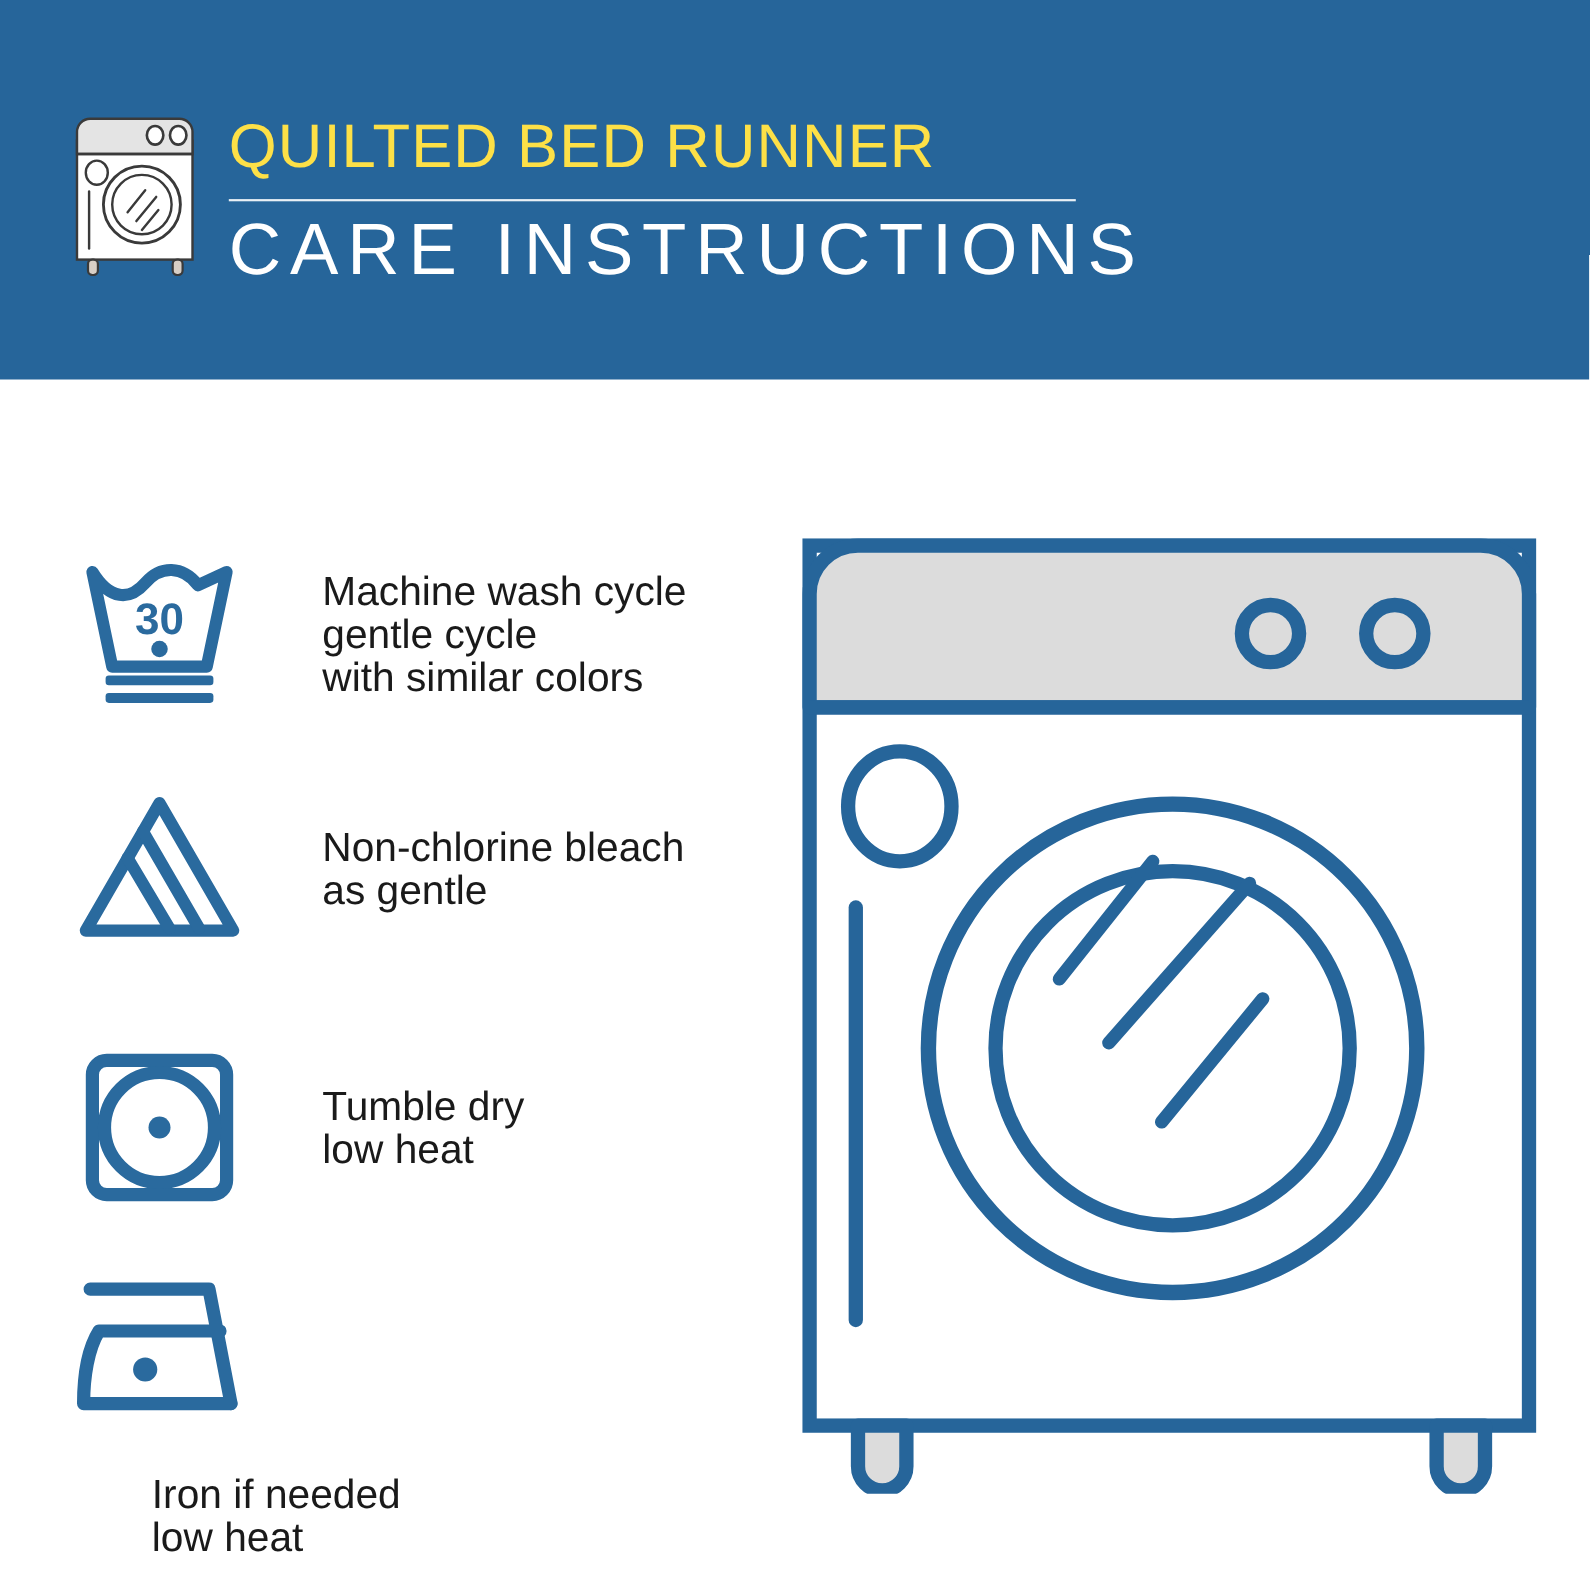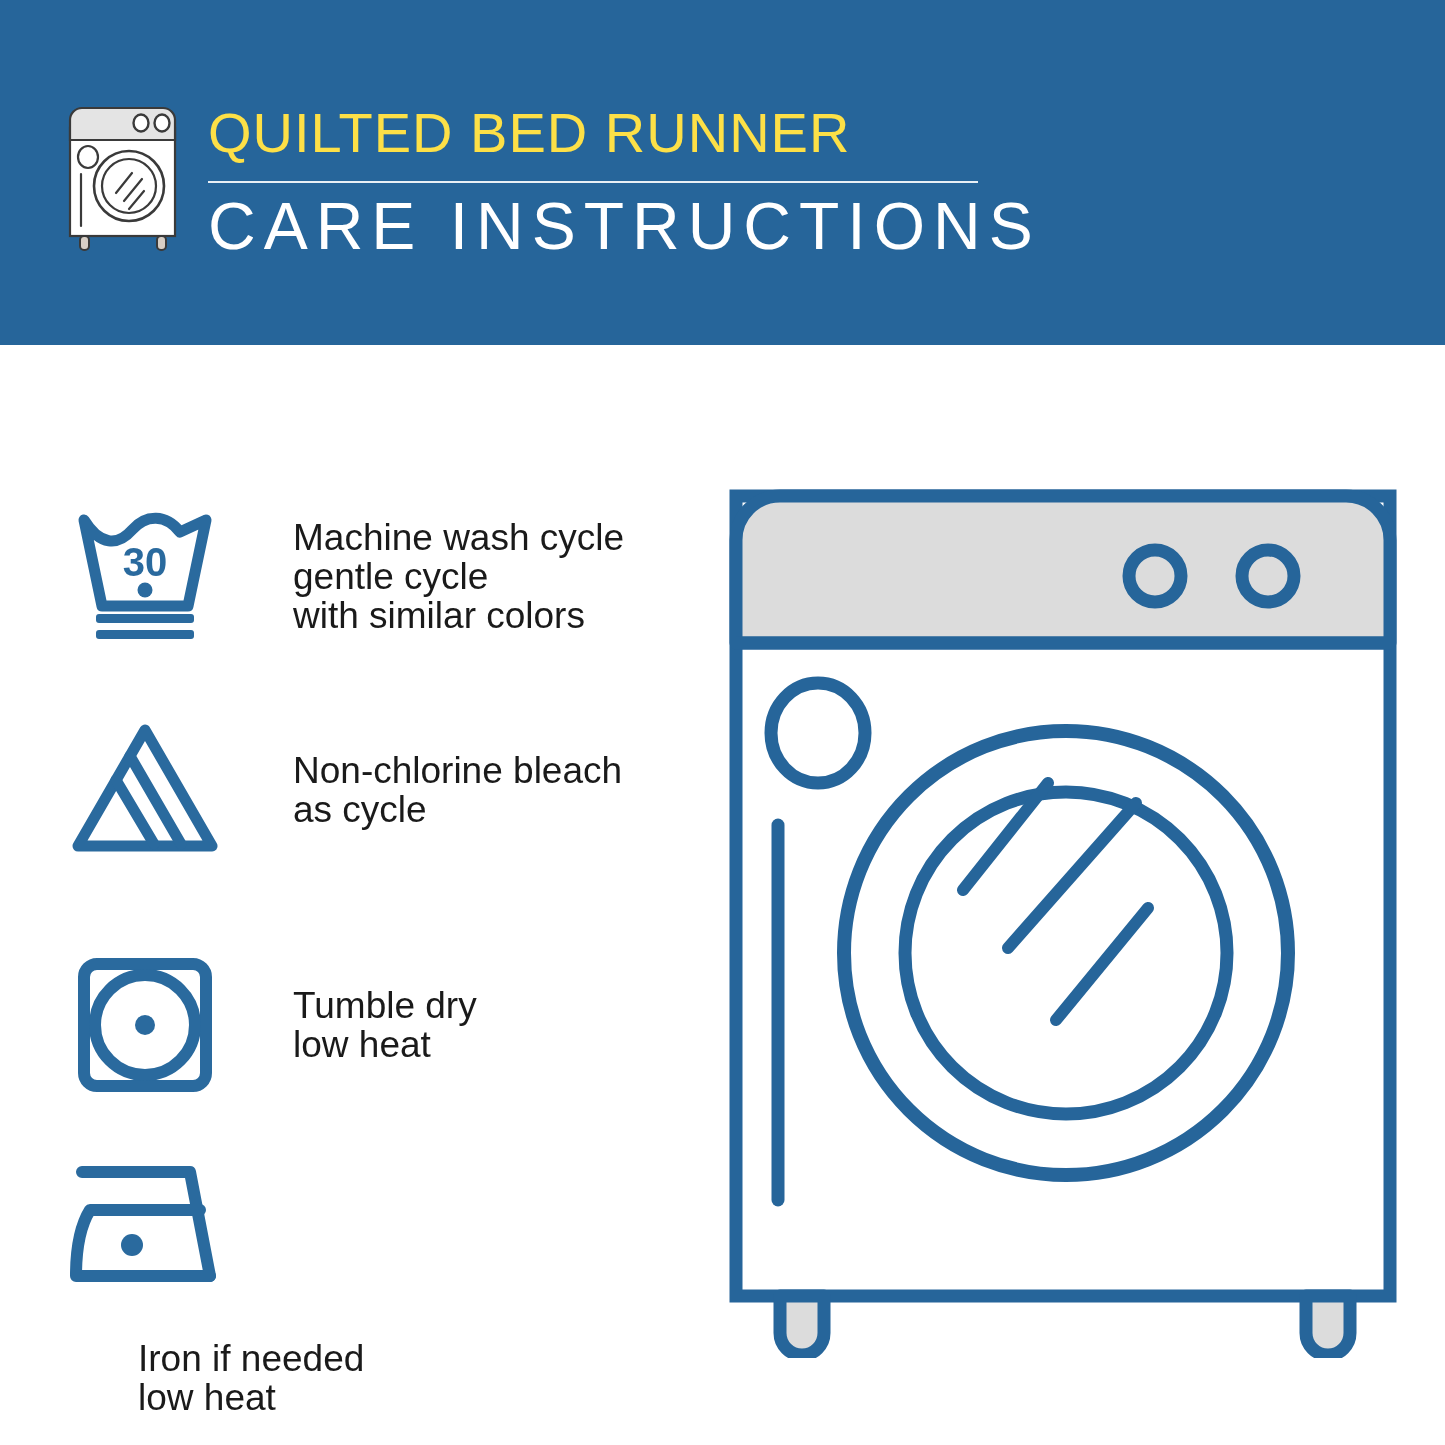--- a/index.html
+++ b/index.html
@@ -173,21 +173,21 @@
       <svg viewBox="0 0 150 145" width="150" height="145" aria-hidden="true">
 
         <path d="M75 12 L 142 128 L 8 128 Z" fill="none" stroke="#2A6A9E" stroke-width="11" stroke-linejoin="round"></path>
 
         <line x1="60" y1="38" x2="111" y2="126" stroke="#2A6A9E" stroke-width="11" stroke-linecap="round"></line>
         <line x1="46" y1="62" x2="84" y2="126" stroke="#2A6A9E" stroke-width="11" stroke-linecap="round"></line>
       </svg>
     </div>
     <div class="care-text">
       <div>Non-chlorine bleach</div>
-      <div>as cycle</div>
+      <div>as gentle</div>
     </div>
   </div>
 
   <div class="care-row" id="row-dry">
     <div class="care-icon">
       <svg viewBox="0 0 150 145" width="150" height="145" aria-hidden="true">
         <rect x="14" y="10" width="122" height="122" rx="13" ry="13" fill="none" stroke="#2A6A9E" stroke-width="12"></rect>
         <circle cx="75" cy="71" r="50" fill="none" stroke="#2A6A9E" stroke-width="12"></circle>
         <circle cx="75" cy="71" r="10" fill="#2A6A9E"></circle>
       </svg>

